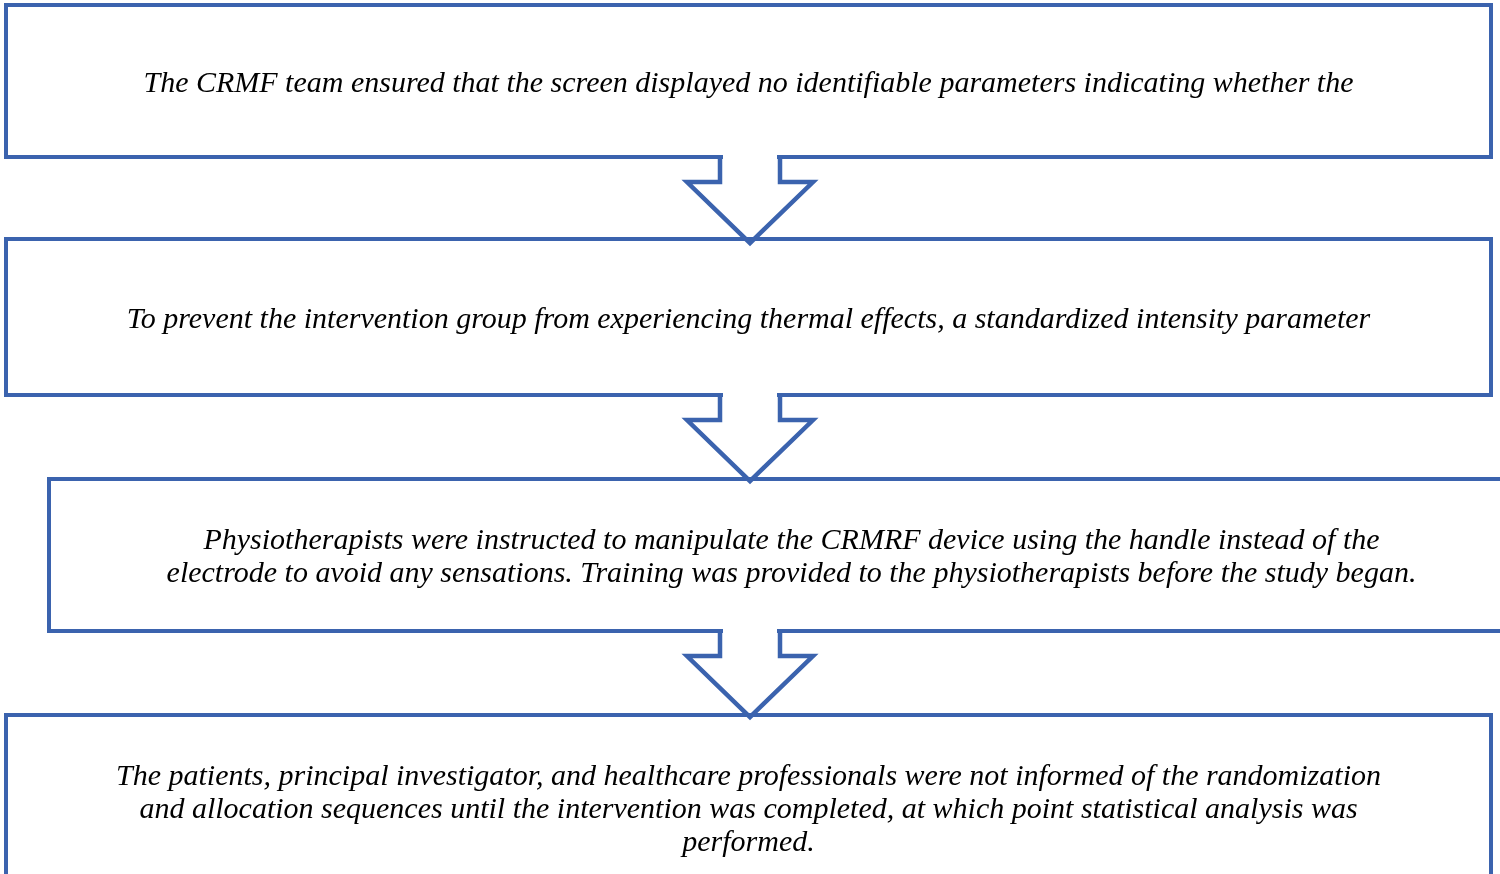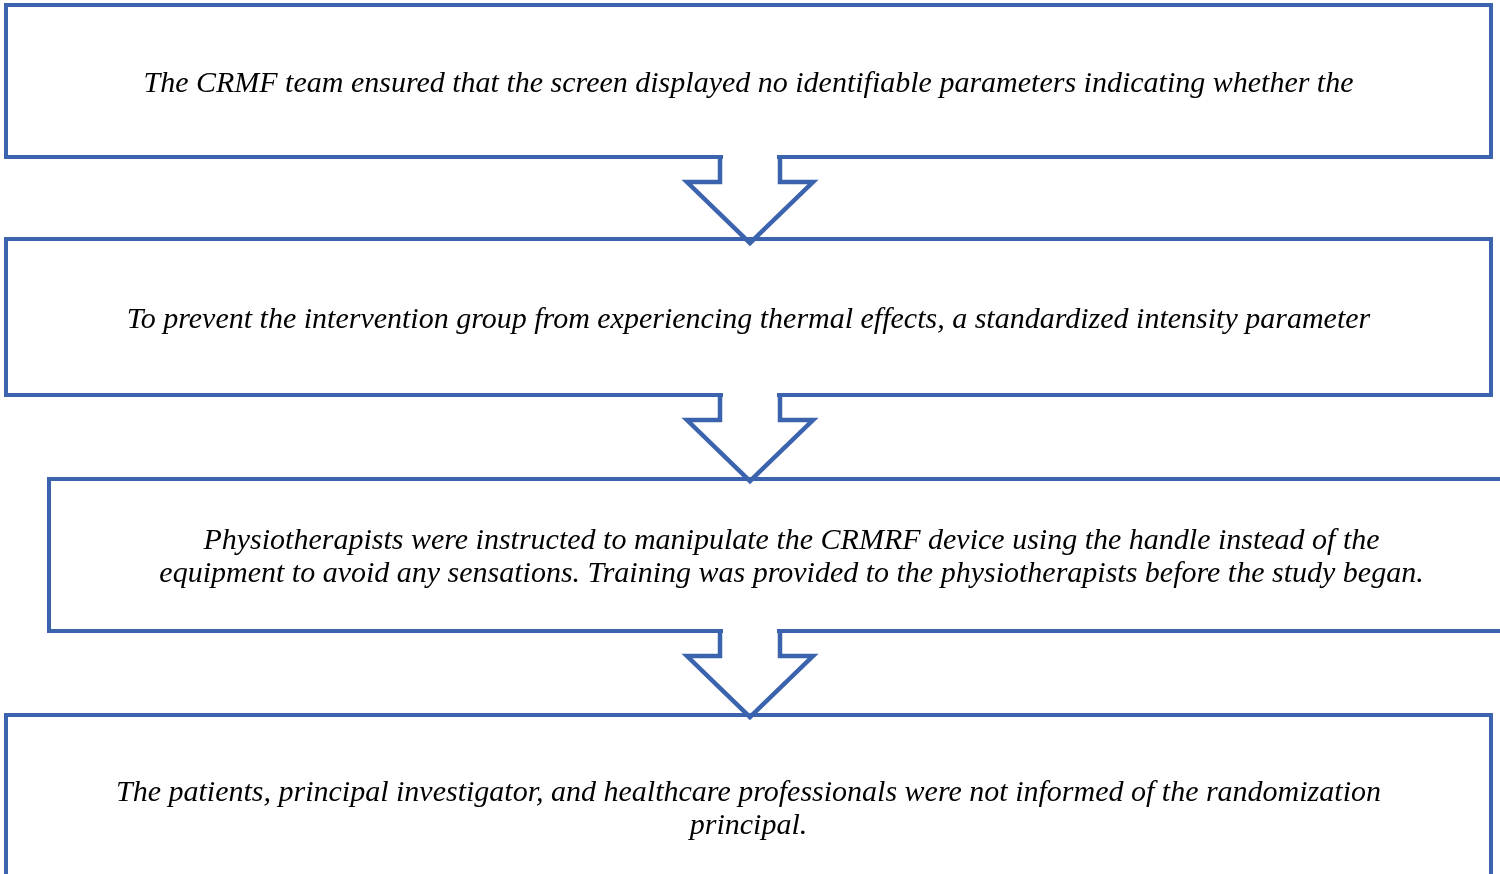--- a/index.html
+++ b/index.html
@@ -71,26 +71,27 @@
     <div class="text-line">To prevent the intervention group from experiencing thermal effects, a standardized intensity parameter</div>
   </section>
 
   <svg class="arrow-connector" id="arrow-2" viewBox="0 0 140 94" xmlns="http://www.w3.org/2000/svg" aria-hidden="true">
     <rect x="43" y="0" width="54" height="5" fill="#ffffff"></rect>
     <path d="M 40 0 L 40 27 L 7 27 L 70 88 L 133 27 L 100 27 L 100 0" fill="none" stroke="currentColor" stroke-width="4.5" stroke-linejoin="miter"></path>
   </svg>
 
   <section class="step-box" id="box-3">
     <div class="text-line">Physiotherapists were instructed to manipulate the CRMRF device using the handle instead of the</div>
-    <div class="text-line">equipment to avoid any sensations. Training was provided to the physiotherapists before the study began.</div>
+    <div class="text-line">electrode to avoid any sensations. Training was provided to the physiotherapists before the study began.</div>
   </section>
 
   <svg class="arrow-connector" id="arrow-3" viewBox="0 0 140 94" xmlns="http://www.w3.org/2000/svg" aria-hidden="true">
     <rect x="43" y="0" width="54" height="5" fill="#ffffff"></rect>
     <path d="M 40 0 L 40 27 L 7 27 L 70 88 L 133 27 L 100 27 L 100 0" fill="none" stroke="currentColor" stroke-width="4.5" stroke-linejoin="miter"></path>
   </svg>
 
   <section class="step-box" id="box-4">
     <div class="text-line">The patients, principal investigator, and healthcare professionals were not informed of the randomization</div>
-    <div class="text-line">principal.</div>
+    <div class="text-line">and allocation sequences until the intervention was completed, at which point statistical analysis was</div>
+    <div class="text-line">performed.</div>
   </section>
 
 </div>
 
 </body></html>

